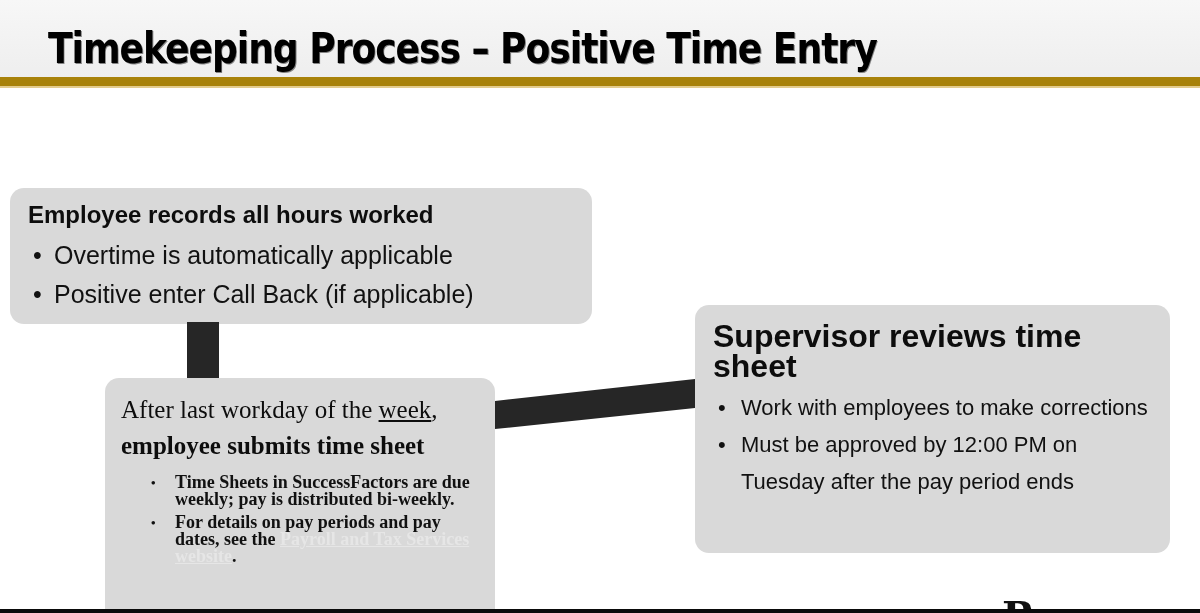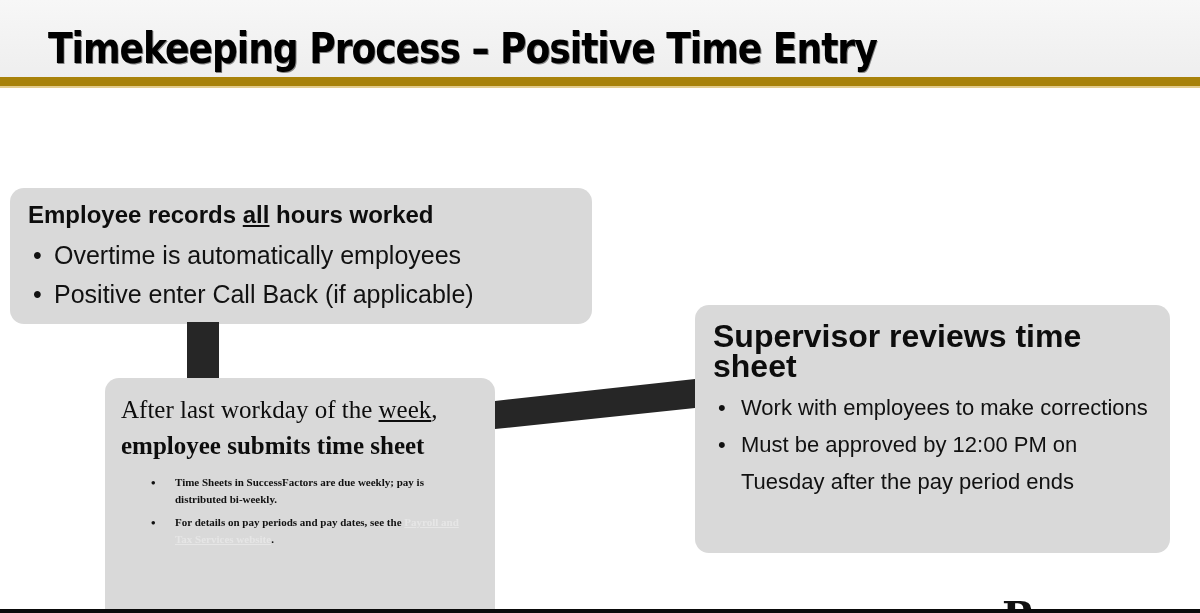--- a/index.html
+++ b/index.html
@@ -82,21 +82,21 @@
     top: 188px;
     width: 582px;
     height: 136px;
     padding: 12px 16px 10px 18px;
   }
   #box-employee-records .pbox-head {
     font-size: 24px;
     line-height: 30px;
     margin-bottom: 6px;
   }
-  #box-employee-records .u { text-decoration: underline; }
+  #box-employee-records .u { }
   #box-employee-records li {
     font-size: 25px;
     line-height: 39px;
     font-weight: 400;
   }
 
   
   #box-employee-submits {
     left: 105px;
     top: 378px;
@@ -113,21 +113,21 @@
     color: #0d0d0d;
   }
   #box-employee-submits .b2-head .reg { font-weight: 400; }
   #box-employee-submits .b2-head .u { text-decoration: underline; font-weight: 400; }
   #box-employee-submits .b2-head .bold { font-weight: bold; }
   #box-employee-submits ul.sub {
     margin-top: 10px;
     padding-left: 24px;
   }
   #box-employee-submits ul.sub li {
-    font-size: 11px;
+    font-size: 18px;
     line-height: 17px;
     font-weight: bold;
     padding-left: 30px;
     margin-bottom: 6px;
     color: #111111;
   }
   #box-employee-submits ul.sub li::before {
     left: 6px;
     font-size: 13px;
   }
@@ -202,21 +202,21 @@
 
 <div class="header-band"></div>
 <div class="header-rule"></div>
 <div class="slide-title">Timekeeping Process – Positive Time Entry</div>
 
 <div class="pbox" id="box-employee-records">
   <div class="pbox-head">
     <span>Employee records </span><span class="u">all</span><span> hours worked</span>
   </div>
   <ul>
-    <li>Overtime is automatically employees</li>
+    <li>Overtime is automatically applicable</li>
     <li>Positive enter Call Back (if applicable)</li>
   </ul>
 </div>
 
 <div id="connector-vertical"></div>
 
 <div id="connector-horizontal">
   <svg width="202" height="56" viewBox="0 0 202 56" xmlns="http://www.w3.org/2000/svg">
     <polygon points="0,26 200,4 200,33 0,54" fill="#262626"></polygon>
   </svg>

